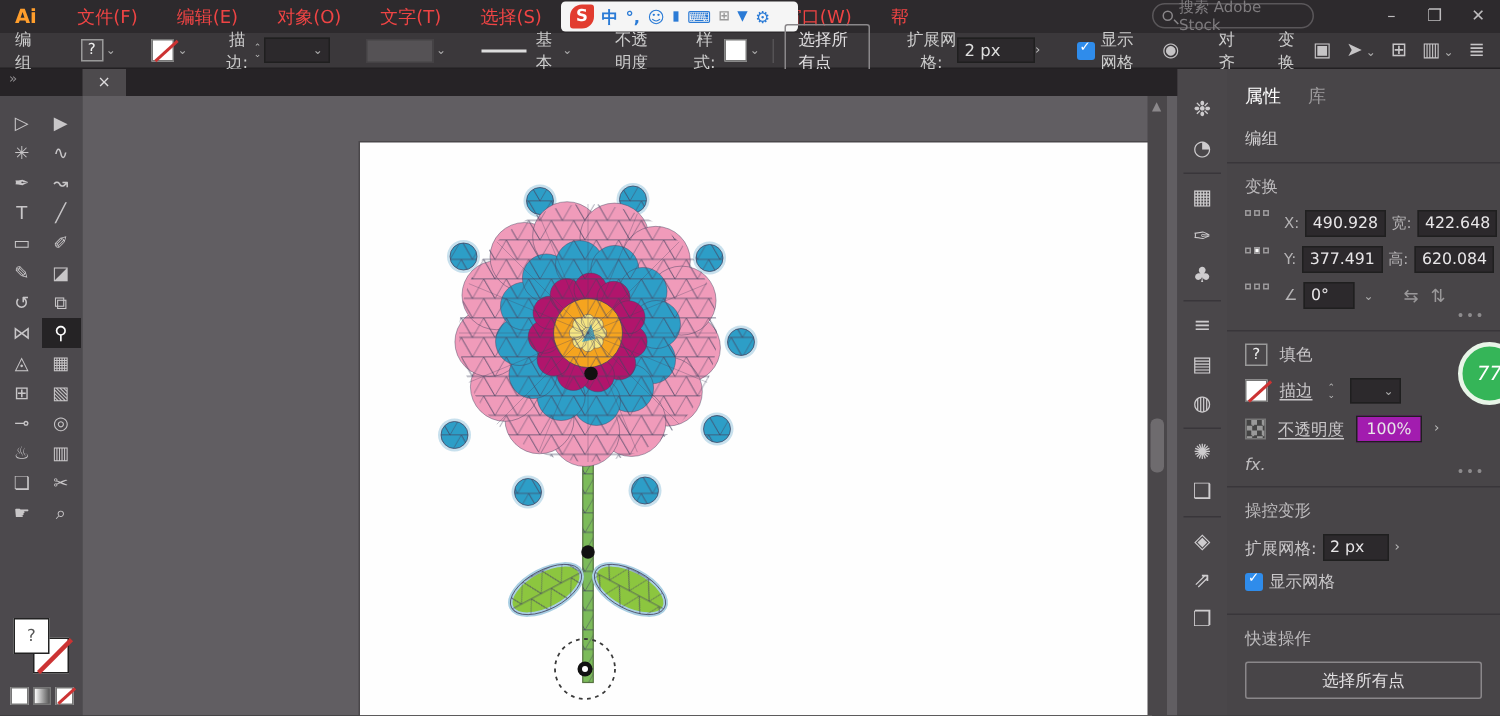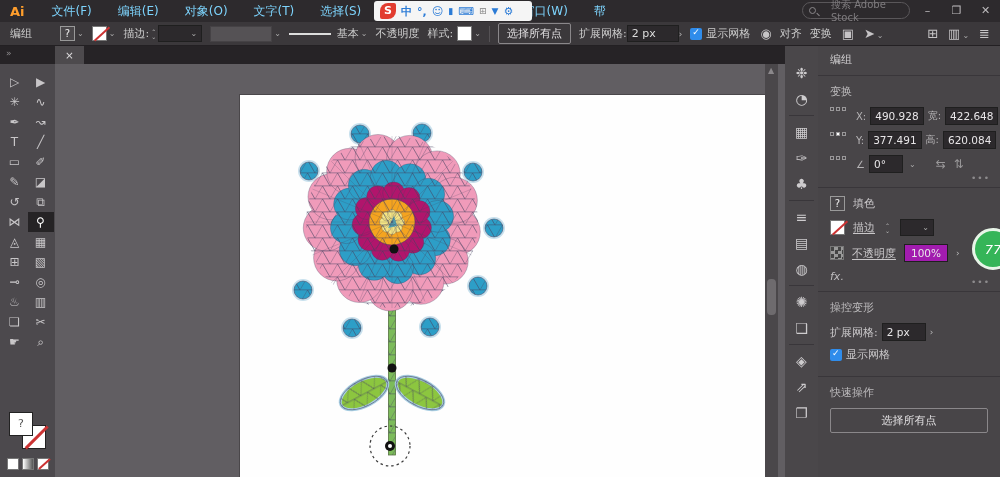--- a/index.html
+++ b/index.html
@@ -4,39 +4,39 @@
 <style>
   * { margin:0; padding:0; box-sizing:border-box; }
   html,body { width:1000px; height:477px; overflow:hidden; background:#333; 
               font-family:"DejaVu Sans","Liberation Sans",sans-serif; font-size:12px; }
   .app { position:relative; width:1000px; height:477px; background:#3b383b; color:#d6d4d6; }
 
   
   .titlebar { position:absolute; left:0; top:0; width:1000px; height:22px; background:#2d2a2d;
               display:flex; align-items:center; }
   .ai-logo { color:#ff9e2c; font-weight:bold; font-size:13px; margin:0 14px 0 10px; }
-  .menu-item { padding:0 13px; font-size:12px; color:#7dd3fc; line-height:22px; white-space:nowrap; }
+  .menu-item { padding:0 13px; font-size:12px; color:#ef4444; line-height:22px; white-space:nowrap; }
   .ime-bar { position:absolute; left:374px; top:1px; height:20px; width:158px; background:#f5f5f5;
              border-radius:3px; display:flex; align-items:center; gap:5px; padding:0 6px; }
   .s-logo { width:16px; height:16px; background:#e23c2f; border-radius:8px 2px 8px 2px; color:#fff;
             font-weight:bold; font-size:11px; text-align:center; line-height:16px; }
   .ime-ic { color:#2b7bd6; font-size:11px; font-weight:bold; }
   .ime-ic.gray { color:#9a9a9a; }
   .ws-switch { position:absolute; left:700px; top:17px; height:30px; display:flex; align-items:center; gap:6px; color:#cfcdcf;text-decoration:underline; }
-  .searchbox { position:absolute; left:802px; top:2px; width:108px; height:17px; border:1px solid #5a575a;
-               border-radius:9px; display:flex; align-items:center; gap:15px; padding:0 6px; color:#7f7c7f; font-size:10px; }
+  .searchbox { position:absolute; left:768px; top:2px; width:108px; height:17px; border:1px solid #5a575a;
+               border-radius:9px; display:flex; align-items:center; gap:4px; padding:0 6px; color:#7f7c7f; font-size:10px; }
   .mag { width:7px; height:7px; border:1.3px solid #8a878a; border-radius:50%; position:relative; flex:none; }
   .mag::after { content:""; position:absolute; left:6px; top:6px; width:4px; height:1.3px; background:#8a878a; transform:rotate(45deg); }
   .winbtns { position:absolute; right:0; top:0; height:22px; display:flex; }
   .winbtn { width:29px; text-align:center; line-height:22px; color:#bdbbbd; font-size:11px; }
 
   
   .optionsbar { position:absolute; left:0; top:22px; width:1000px; height:24px; background:#3b383b;
                 border-bottom:1px solid #232023; display:flex; align-items:center; font-size:11px; color:#ccc; }
-  .ob-gap { margin-left:8px; }
+  .ob-gap { margin-left:24px;text-align:center; }
   .swatch { width:15px; height:15px; border:1px solid #777; background:#fff; position:relative; flex:none; }
   .swatch.qmark { background:#4a474a; color:#eee; text-align:center; line-height:14px; font-size:10px; border:1px solid #999; }
   .swatch.none::after { content:""; position:absolute; left:-1px; top:6px; width:20px; height:2px; background:#c33; transform:rotate(-42deg); }
   .chev { color:#aaa; font-size:8px; margin-left:2px; }
   .stepper { display:flex; flex-direction:column; font-size:6px; line-height:5px; color:#bbb; margin:0 2px; }
   .dropbox { background:#2c292c; border:1px solid #1f1f1f; height:17px; min-width:44px; display:flex;
              align-items:center; justify-content:flex-end; padding:0 4px; color:#ddd; }
   .profilebox { background:#555255; border:1px solid #454245; height:16px; width:62px; }
   .brushline { width:42px; height:2px; background:#ddd; margin-right:6px; }
   .ob-btn { border:1px solid #8a878a; border-radius:2px; padding:2px 8px; color:#e2e0e2; }
@@ -413,20 +413,24 @@
       <span class="dock-div"></span>
       <span class="dock-ic">✺</span>
       <span class="dock-ic">❑</span>
       <span class="dock-div"></span>
       <span class="dock-ic">◈</span>
       <span class="dock-ic">⇗</span>
       <span class="dock-ic">❐</span>
     </div>
 
   <div class="panel">
+    <div class="panel-tabs">
+      <span class="ptab active">属性</span>
+      <span class="ptab">库</span>
+    </div>
     <div class="pcontext">编组</div>
 
     <div class="psection">
       <div class="ptitle">变换</div>
       <div style="display:flex; gap:6px">
         <span class="refgrid">
           <span class="refdot"></span>
             <span class="refdot"></span>
             <span class="refdot"></span>
           <span class="refdot"></span>

